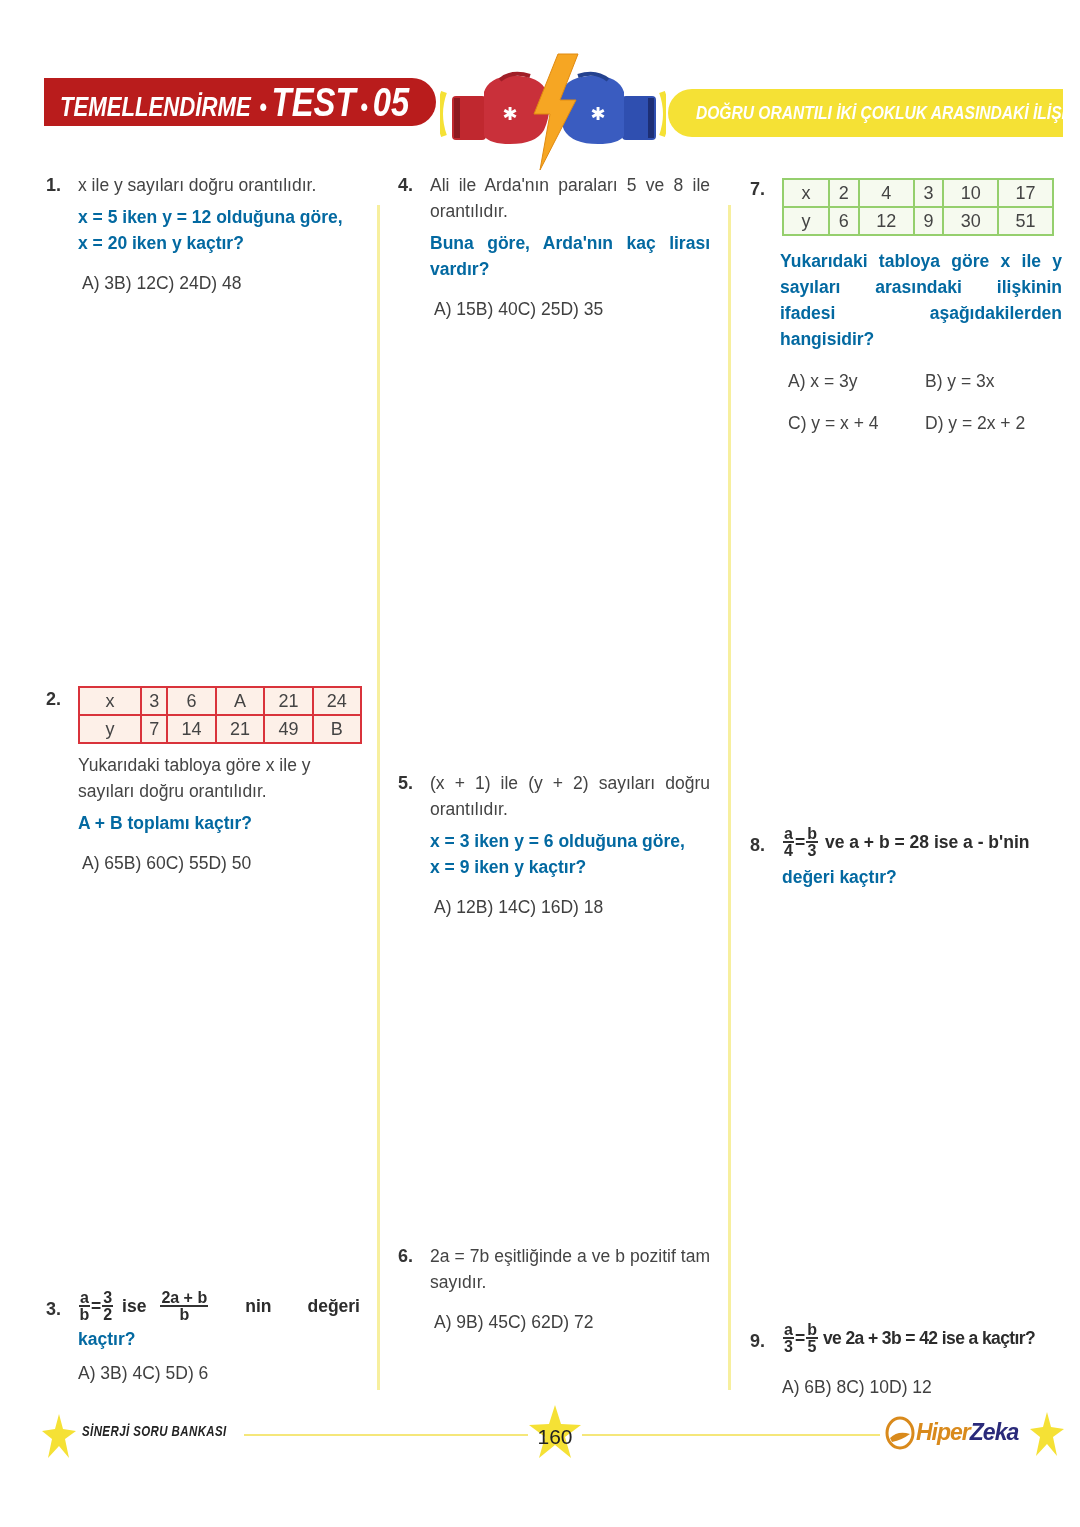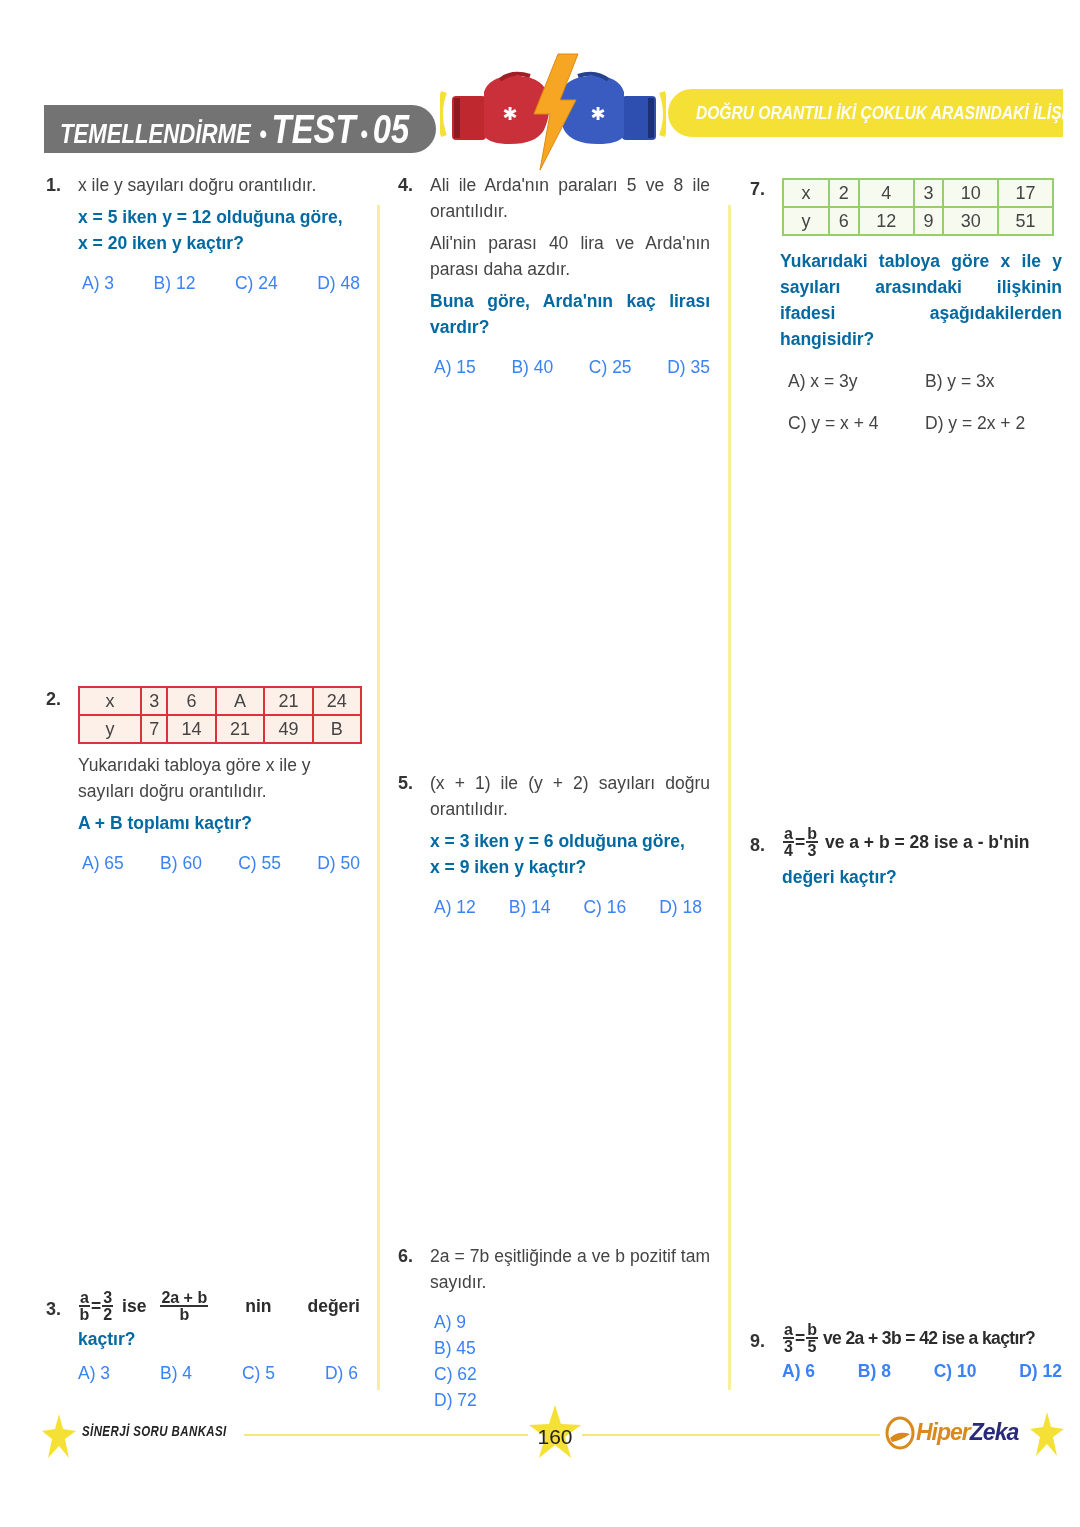--- a/index.html
+++ b/index.html
@@ -1,22 +1,22 @@
 <!DOCTYPE html>
 <html><head>
 <meta charset="utf-8">
 <style>
   * { box-sizing: border-box; margin: 0; padding: 0; }
   html, body { width: 1080px; height: 1527px; background: #ffffff; overflow: hidden; }
   body { position: relative; font-family: "Liberation Sans", sans-serif; color: #333; }
 
   
   .banner-left {
-    position: absolute; left: 44px; top: 105px; width: 392px; height: 48px;
-    background: #737373; display: flex; align-items: center; padding-left: 16px;
+    position: absolute; left: 44px; top: 78px; width: 392px; height: 48px;
+    background: #b91c1c; display: flex; align-items: center; padding-left: 16px;
     border-radius: 0 24px 24px 0 / 0 24px 24px 0;
   }
   .banner-right {
     position: absolute; left: 668px; top: 89px; width: 395px; height: 48px;
     background: #f5e135; display: flex; align-items: center; padding-left: 28px;
     border-radius: 24px 0 0 24px / 24px 0 0 24px;
   }
   .banner-text {
     color: #fff; font-style: italic; font-weight: bold; letter-spacing: 0px;
     font-family: "Liberation Sans", sans-serif; transform: scaleX(0.82); transform-origin: left center;
@@ -32,21 +32,21 @@
 
   
   .divider { position: absolute; width: 3px; background: #f7ef9e; }
 
   
   .q { position: absolute; font-size: 17.5px; line-height: 26px; color: #3a3a3a; }
   .qnum { position: absolute; left: 0; top: 0; font-weight: bold; font-size: 18px; color: #333; }
   .qbody { margin-left: 32px; }
   .p-normal { color: #444; }
   .p-bold { font-weight: bold; color: #0369a1; margin-top: 6px; }
-  .opts { display: flex; justify-content: space-between; margin-top: 14px; color: #3b82f6; font-size: 17.5px; }
+  .opts { display: flex; justify-content: flex-start; margin-top: 14px; color: #404040; font-size: 17.5px; }
   .opts2 { display: grid; grid-template-columns: 1fr 1fr; row-gap: 16px; margin-top: 16px; margin-left: 6px; color: #444; }
   .justify { text-align: justify; }
 
   
   table.vt { border-collapse: collapse; font-size: 18px; color: #444; }
   table.vt td { text-align: center; height: 28px; }
   table.red { border: 2px solid #d9333b; background: #fdf0e8; }
   table.red td { border: 2px solid #d9333b; }
   table.green { border: 2px solid #95cf6d; background: #f6faef; }
   table.green td { border: 2px solid #95cf6d; }
@@ -184,21 +184,20 @@
       <span>C) 5</span>
       <span>D) 6</span>
     </div>
   </div>
 </div>
 
 <div class="q justify" style="left:398px; top:172px; width:312px;">
   <div class="qnum">4.</div>
   <div class="qbody">
     <div class="p-normal">Ali ile Arda'nın paraları 5 ve 8 ile orantılıdır.</div>
-    <div class="p-normal" style="margin-top:6px;">Ali'nin parası 40 lira ve Arda'nın parası daha azdır.</div>
     <div class="p-bold">Buna göre, Arda'nın kaç lirası vardır?</div>
     <div class="opts" style="padding-left:4px;">
       <span>A) 15</span>
       <span>B) 40</span>
       <span>C) 25</span>
       <span>D) 35</span>
     </div>
   </div>
 </div>
 
@@ -216,21 +215,21 @@
       <span>C) 16</span>
       <span>D) 18</span>
     </div>
   </div>
 </div>
 
 <div class="q justify" style="left:398px; top:1243px; width:312px;">
   <div class="qnum">6.</div>
   <div class="qbody">
     <div class="p-normal">2a = 7b eşitliğinde a ve b pozitif tam sayıdır.</div>
-    <div class="opts" style="padding-left:4px;flex-direction:column;">
+    <div class="opts" style="padding-left:4px;">
       <span>A) 9</span>
       <span>B) 45</span>
       <span>C) 62</span>
       <span>D) 72</span>
     </div>
   </div>
 </div>
 
 <div class="q" style="left:750px; top:176px; width:312px;">
   <div class="qnum">7.</div>
@@ -292,21 +291,21 @@
           <span class="num">a</span>
           <span class="den">3</span>
         </span>
       <span class="eq">=</span>
       <span class="frac">
           <span class="num">b</span>
           <span class="den">5</span>
         </span>
       <span style="margin-left:4px; white-space:nowrap; letter-spacing:-0.6px;">ve 2a + 3b = 42 ise a kaçtır?</span>
     </div>
-    <div class="opts" style="margin-top:4px;font-weight:bold;">
+    <div class="opts" style="margin-top:20px;">
       <span>A) 6</span>
       <span>B) 8</span>
       <span>C) 10</span>
       <span>D) 12</span>
     </div>
   </div>
 </div>
 
 <svg style="position:absolute; left:42px; top:1414px;" width="34" height="44" viewBox="0 0 34 44">
   <path d="M17 0 L21 15 L34 17 L23 25 L27 44 L17 32 L6 44 L10 25 L0 17 L13 15 Z" fill="#f5e135"></path>

